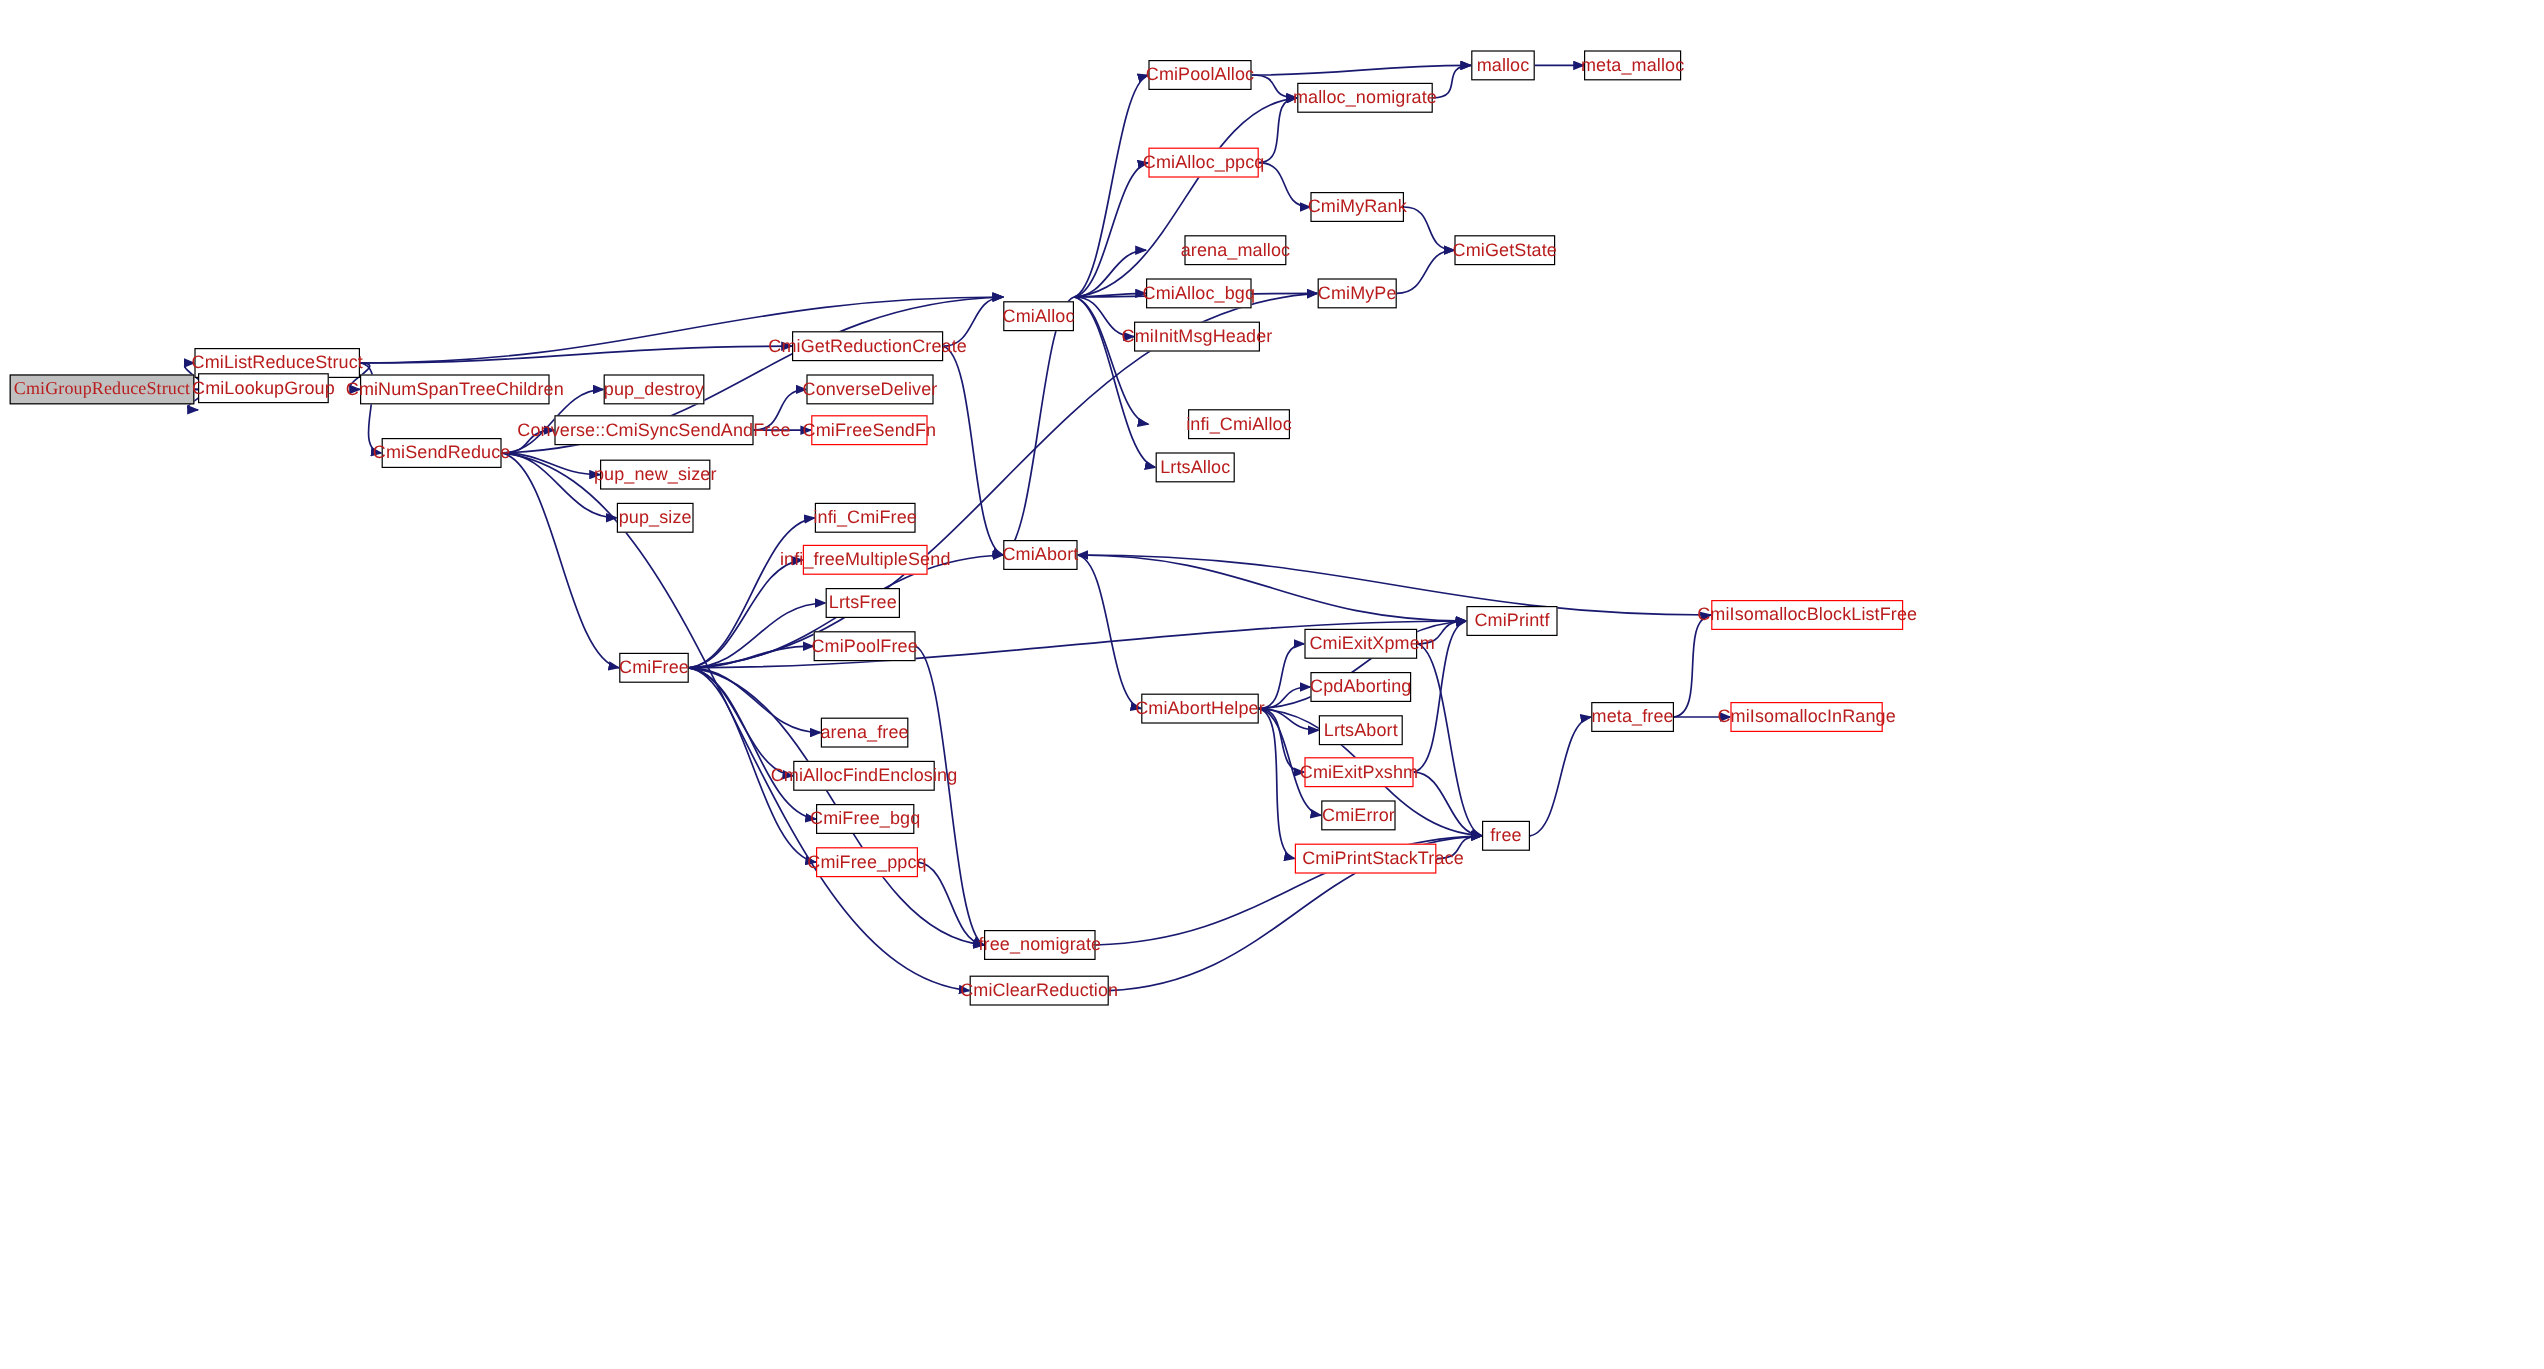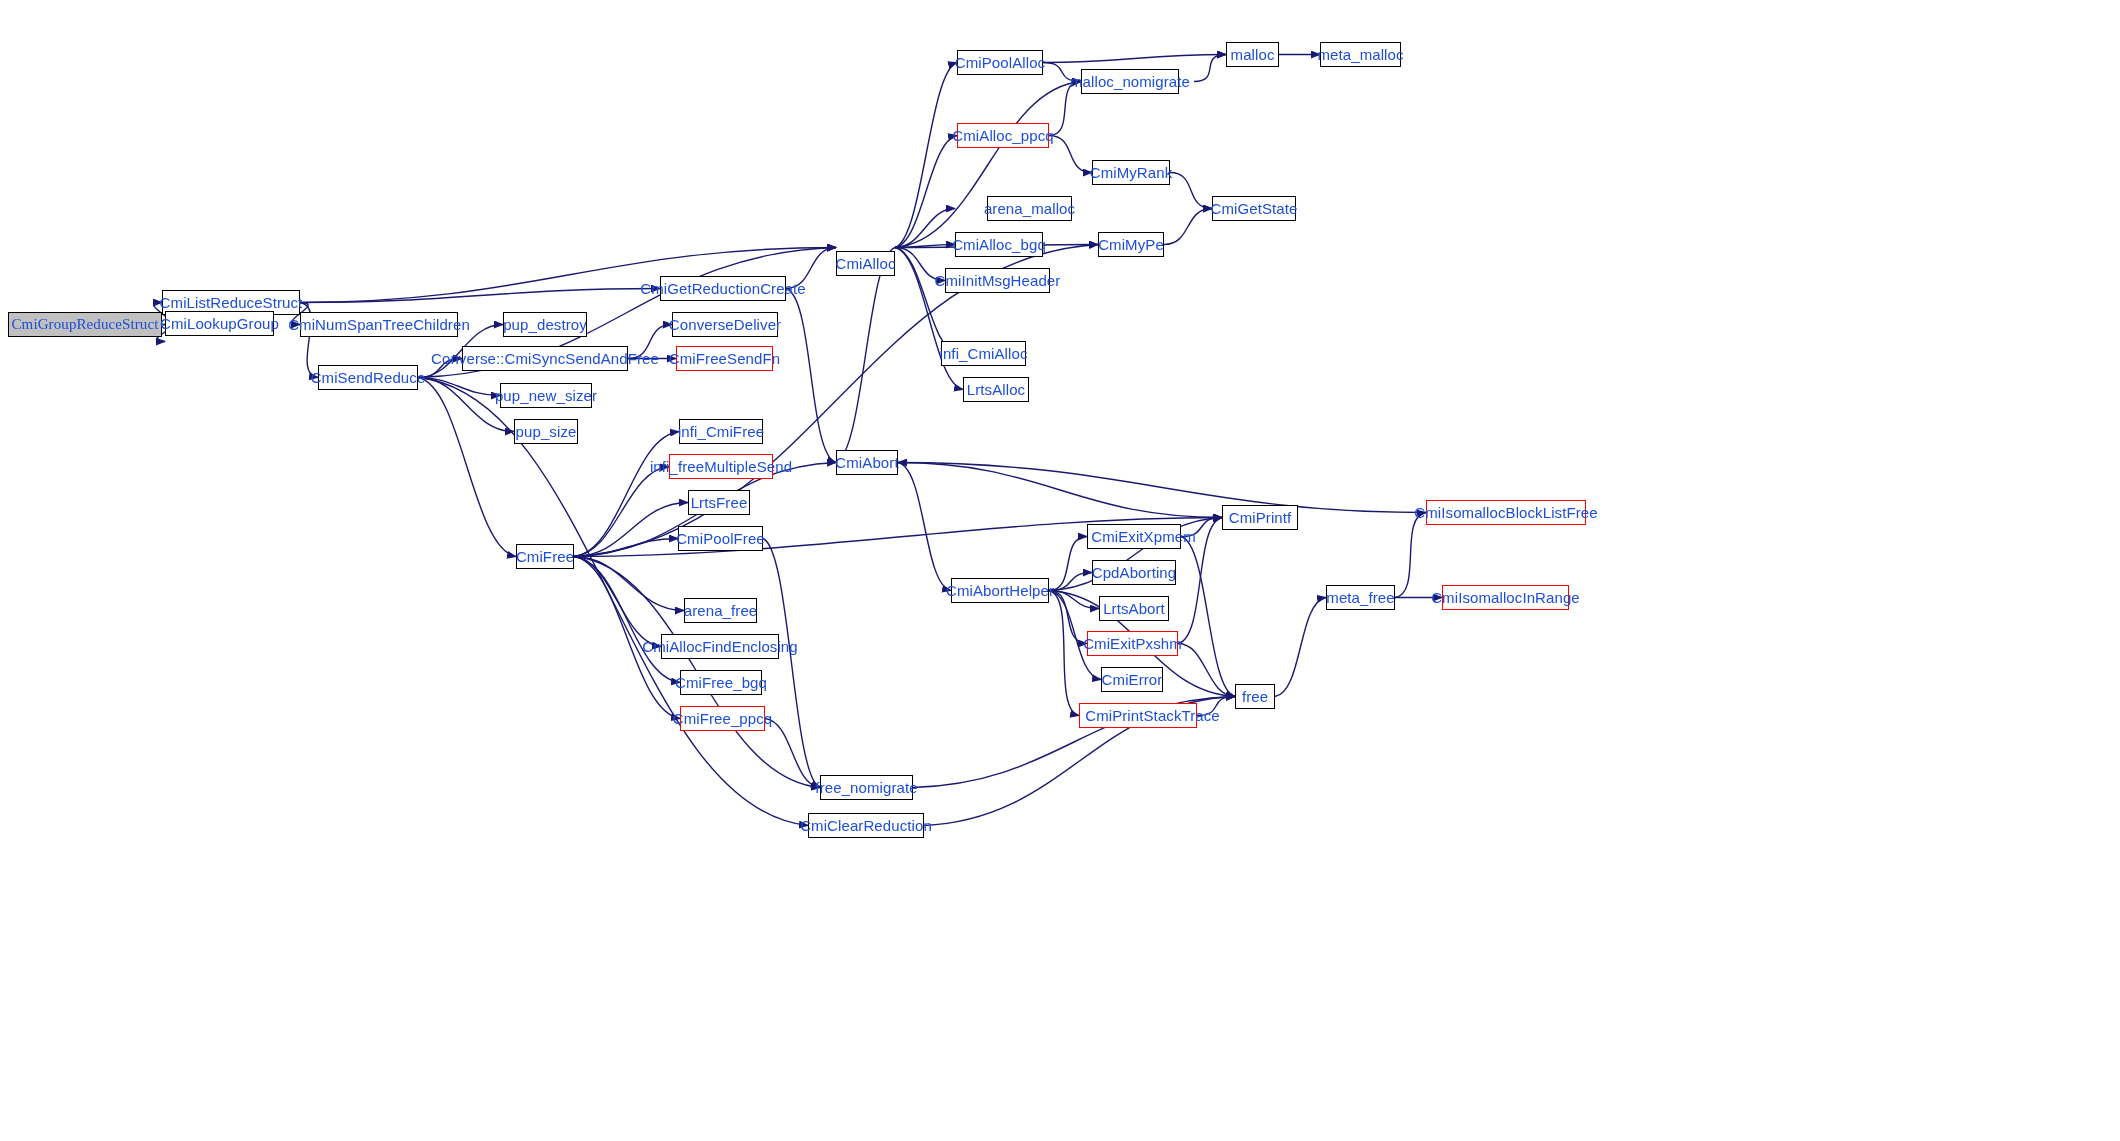--- a/index.html
+++ b/index.html
@@ -11,21 +11,21 @@
     background:#ffffff;
     font-family:"Liberation Sans","DejaVu Sans",sans-serif;
     overflow:hidden;
   }
   #edges{position:absolute;left:0;top:0;width:2120px;height:1141px;}
   .node{
     position:absolute;
     box-sizing:border-box;
     border:1px solid #000000;
     background:#ffffff;
-    color:#1d4ed8;
+    color:#b91c1c;
     font-size:15px;
     line-height:1;
     display:flex;
     align-items:center;
     justify-content:center;
     white-space:nowrap;
     padding:0 7px;
     height:25px;
     letter-spacing:0.1px;
   }
@@ -133,31 +133,31 @@
       <div class="node" style="left: 688px; top: 490px; width: 62px;">LrtsFree</div>
       <div class="node" style="left: 678px; top: 526px; width: 85px;">CmiPoolFree</div>
       <div class="node" style="left: 516px; top: 544px; width: 58px;">CmiFree</div>
       <div class="node" style="left: 684px; top: 598px; width: 73px;">arena_free</div>
       <div class="node" style="left: 661px; top: 634px; width: 118px;">CmiAllocFindEnclosing</div>
       <div class="node" style="left: 680px; top: 670px; width: 82px;">CmiFree_bgq</div>
       <div class="node red" style="left: 680px; top: 706px; width: 85px;">CmiFree_ppcq</div>
       <div class="node" style="left: 836px; top: 450px; width: 62px;">CmiAbort</div>
       <div class="node" style="left: 836px; top: 235px; width: 59px; margin-top: 16px;">CmiAlloc</div>
       <div class="node" style="left: 957px; top: 50px; width: 86px;">CmiPoolAlloc</div>
-      <div class="node" style="left: 1081px; top: 69px; width: 98px;">malloc_nomigrate</div>
+      <div class="node" style="left: 1081px; top: 69px; width: 113px;">malloc_nomigrate</div>
       <div class="node" style="left: 1226px; top: 42px; width: 53px;">malloc</div>
       <div class="node" style="left: 1320px; top: 42px; width: 81px;">meta_malloc</div>
       <div class="node red" style="left: 957px; top: 123px; width: 92px;">CmiAlloc_ppcq</div>
       <div class="node" style="left: 1092px; top: 160px; width: 78px;">CmiMyRank</div>
       <div class="node" style="left: 1212px; top: 196px; width: 84px;">CmiGetState</div>
       <div class="node" style="left: 955px; top: 196px; width: 85px; margin-left: 32px;">arena_malloc</div>
       <div class="node" style="left: 955px; top: 232px; width: 88px;">CmiAlloc_bgq</div>
       <div class="node" style="left: 1098px; top: 232px; width: 66px;">CmiMyPe</div>
       <div class="node" style="left: 945px; top: 268px; width: 105px;">CmiInitMsgHeader</div>
-      <div class="node" style="left: 941px; top: 341px; width: 85px;">infi_CmiAlloc</div>
+      <div class="node" style="left: 990px; top: 341px; width: 85px;">infi_CmiAlloc</div>
       <div class="node" style="left: 963px; top: 377px; width: 66px;">LrtsAlloc</div>
       <div class="node" style="left: 1222px; top: 505px; width: 76px;">CmiPrintf</div>
       <div class="node red" style="left: 1426px; top: 500px; width: 160px;">CmiIsomallocBlockListFree</div>
       <div class="node" style="left: 1087px; top: 524px; width: 94px; padding-left: 26px;">CmiExitXpmem</div>
       <div class="node" style="left: 1092px; top: 560px; width: 84px;">CpdAborting</div>
       <div class="node" style="left: 951px; top: 578px; width: 98px;">CmiAbortHelper</div>
       <div class="node" style="left: 1099px; top: 596px; width: 70px;">LrtsAbort</div>
       <div class="node" style="left: 1326px; top: 585px; width: 69px;">meta_free</div>
       <div class="node red" style="left: 1442px; top: 585px; width: 127px;">CmiIsomallocInRange</div>
       <div class="node red" style="left: 1087px; top: 631px; width: 91px;">CmiExitPxshm</div>

